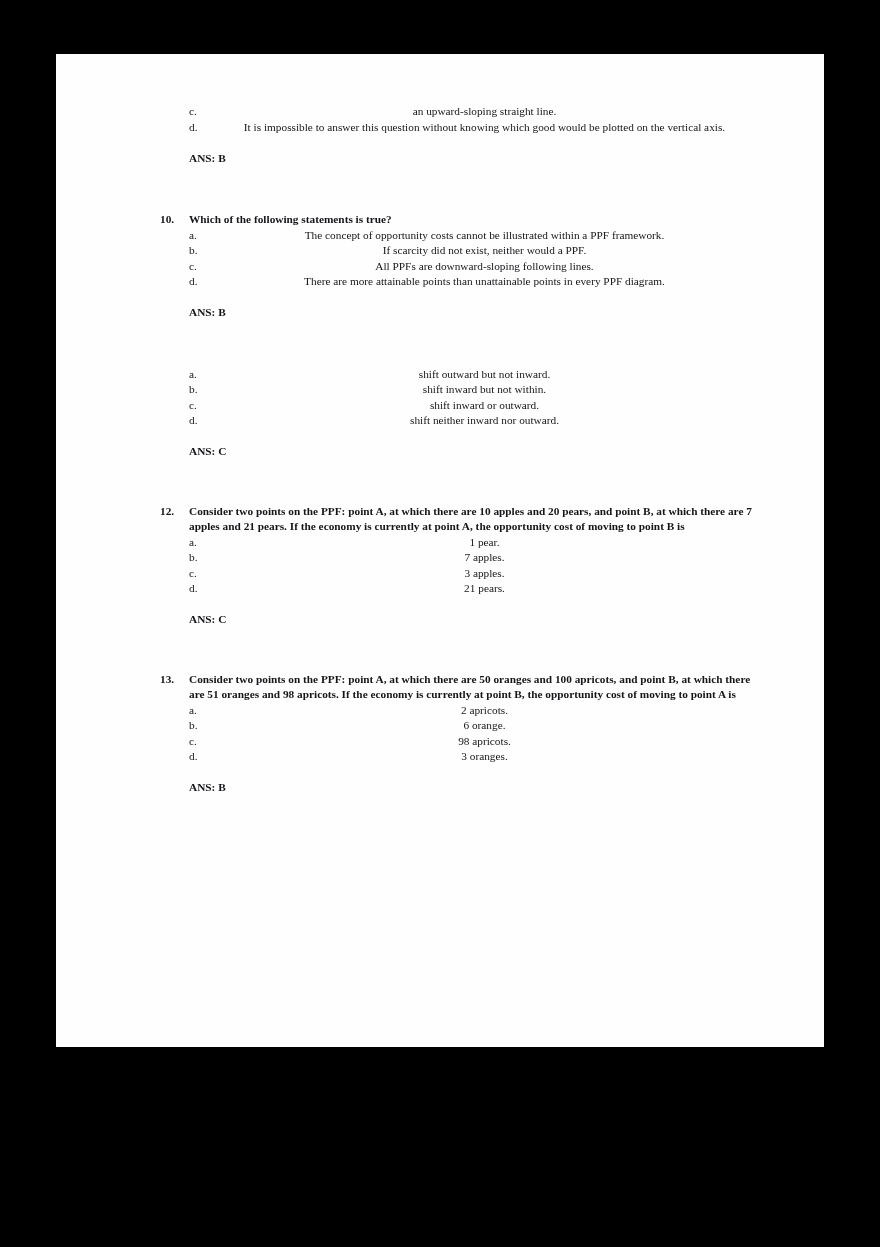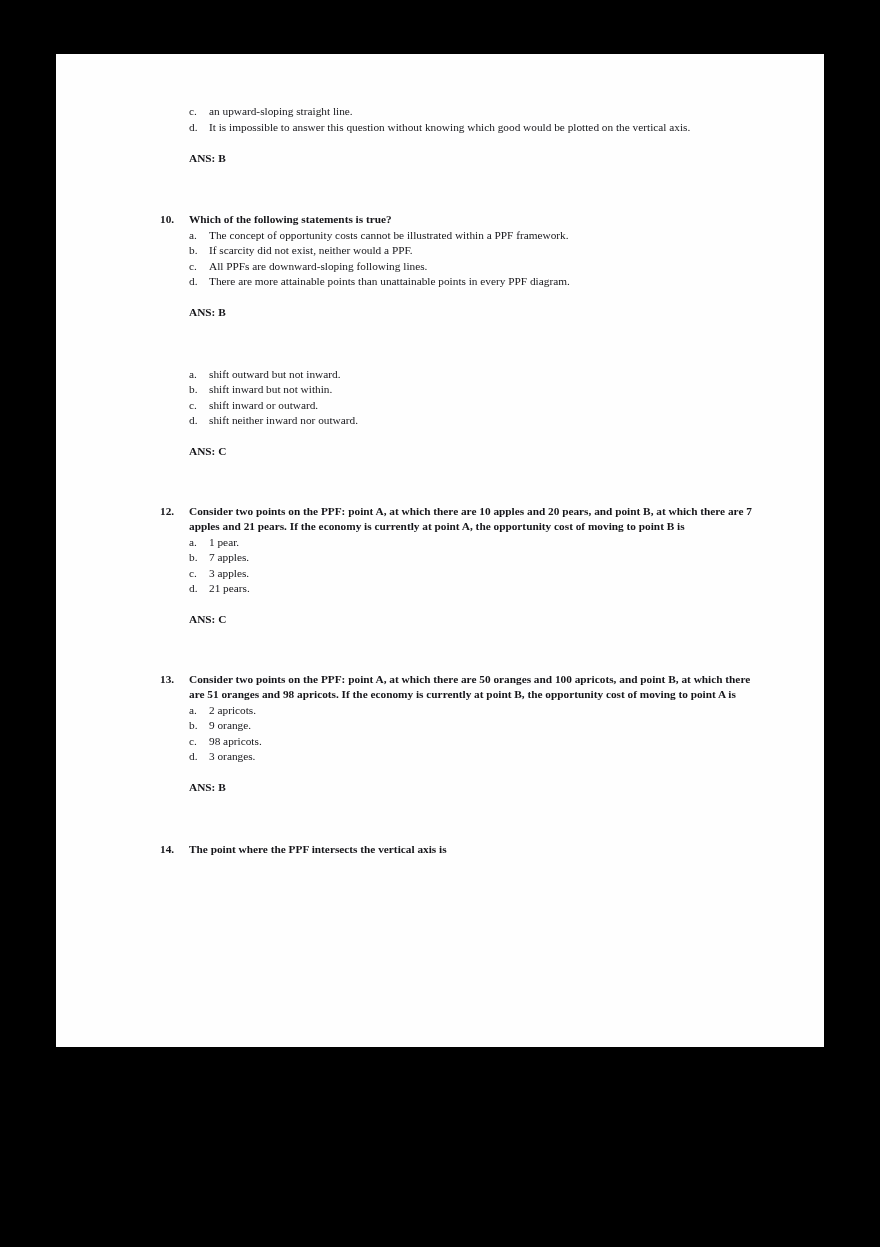--- a/index.html
+++ b/index.html
@@ -76,20 +76,21 @@
   }
   .q-option .opt-letter {
     position: absolute;
     left: 29px;              
     top: 0;
     width: 16px;
     white-space: nowrap;
   }
   .q-option .opt-text {
     display: block;
+    text-align: center;
   }
 
   .q-answer {
     padding-left: 29px;
     line-height: 15.5px;
     white-space: nowrap;
     font-weight: bold;
   }
 
   
@@ -209,39 +210,33 @@
           <span class="q-num">13.</span>
           <span class="q-stem-text">Consider two points on the PPF: point A, at which there are 50 oranges and 100 apricots, and point B, at which there are 51 oranges and 98 apricots. If the economy is currently at point B, the opportunity cost of moving to point A is</span>
         </div>
         <ul class="q-options">
           <li class="q-option">
             <span class="opt-letter">a.</span>
             <span class="opt-text">2 apricots.</span>
           </li>
           <li class="q-option">
             <span class="opt-letter">b.</span>
-            <span class="opt-text">9 orange.</span>
+            <span class="opt-text">6 orange.</span>
           </li>
           <li class="q-option">
             <span class="opt-letter">c.</span>
             <span class="opt-text">98 apricots.</span>
           </li>
           <li class="q-option">
             <span class="opt-letter">d.</span>
             <span class="opt-text">3 oranges.</span>
           </li>
         </ul>
         <div class="gap-answer"></div>
         <div class="q-answer">ANS: B</div>
       </div>
 
       <div class="gap-block"></div>
 
-      <div class="q-block">
-        <div class="q-stem">
-          <span class="q-num">14.</span>
-          <span class="q-stem-text">The point where the PPF intersects the vertical axis is</span>
-        </div>
-      </div>
 
     </div>
   </div>
 </div>
 
 </body></html>

